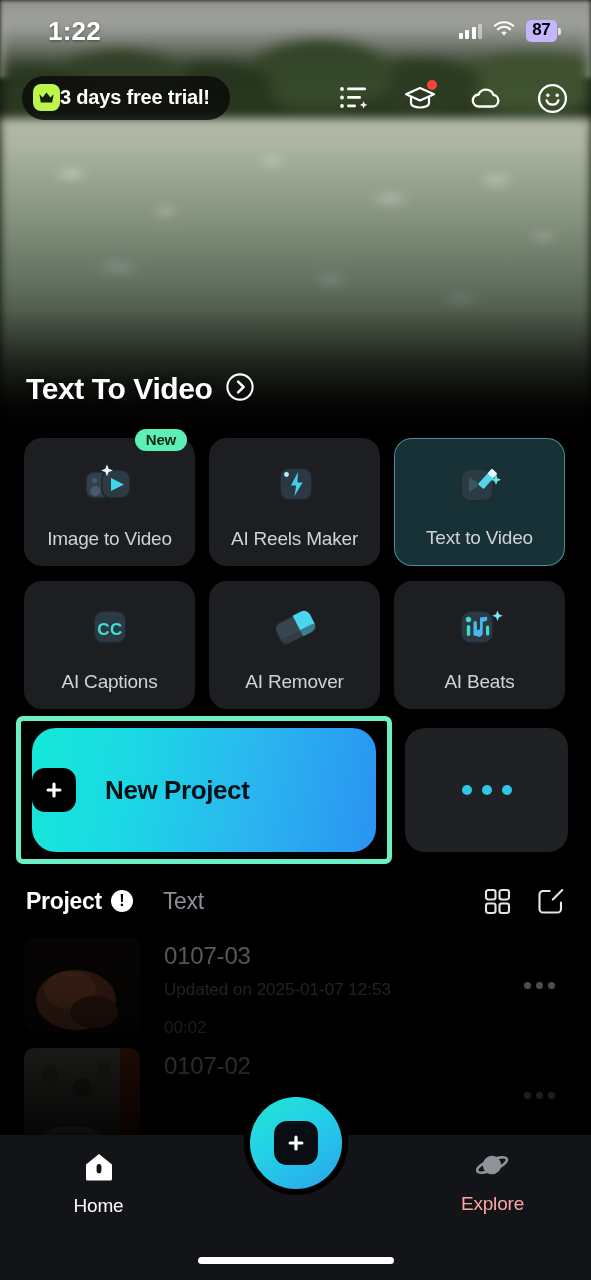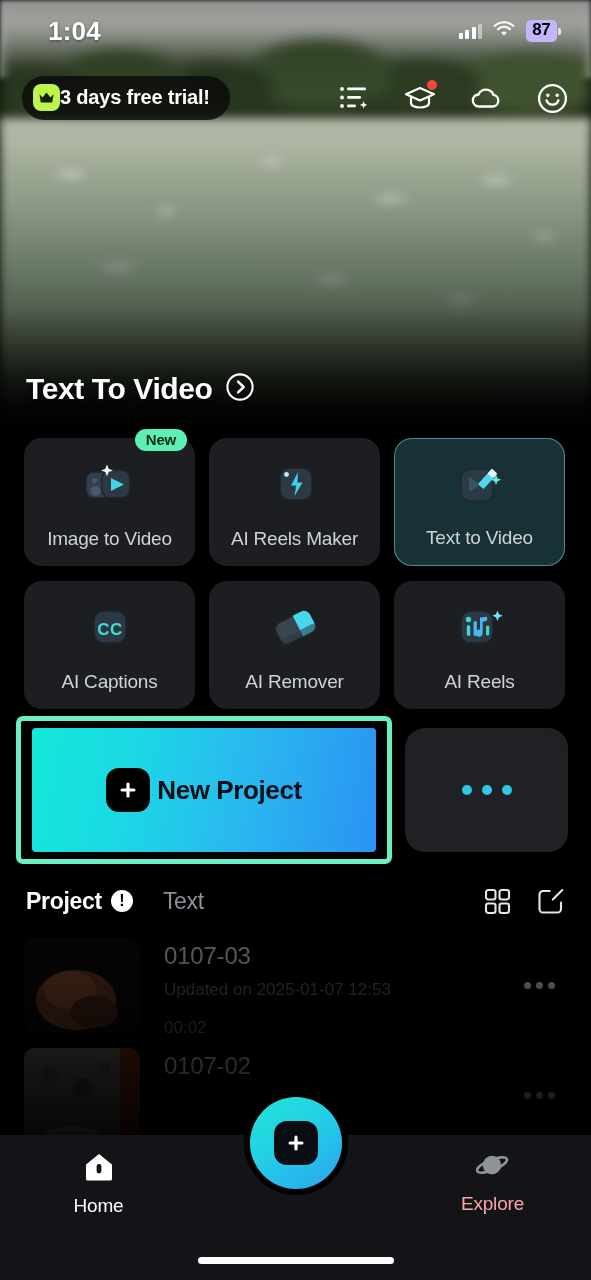--- a/index.html
+++ b/index.html
@@ -159,23 +159,23 @@
   
   #project-row {
     position:absolute; left:16px; top:716px; width:560px; height:152px; z-index:25;
   }
   #newproject-highlight {
     position:absolute; left:0; top:0; width:376px; height:148px;
     border:5px solid #6bf0c6; border-radius:7px; background:#000;
   }
   #newproject-button {
     position:absolute; left:16px; top:12px; width:344px; height:124px;
-    border-radius:4px;
+    border-radius:24px;
     background:linear-gradient(100deg,#14e8d8 0%,#1bd9e4 28%,#2ab7ef 62%,#2a93f2 100%);
-    display:flex; align-items:center; justify-content:center; gap:7px;
+    display:flex; align-items:center; gap:29px;
   }
   #newproject-button .plusbox {
     width:44px; height:44px; border-radius:13px; background:#000;
     display:flex; align-items:center; justify-content:center; flex:0 0 auto;
   }
   #newproject-button .plusbox::before,
   #newproject-button .plusbox::after {
     content:""; position:absolute; background:#fff; border-radius:2px;
   }
   #newproject-button .label {
@@ -266,21 +266,21 @@
 <body>
 
 <div id="hero">
   <div class="sky"></div>
   <div class="trees"></div>
   <div class="meadow"></div>
   <div class="vignette"></div>
 </div>
 
 <div id="statusbar">
-  <div class="clock">1:04</div>
+  <div class="clock">1:22</div>
   <div class="right">
     <div class="cellular">
       <i></i>
         <i></i>
         <i></i>
         <i></i>
     </div>
     <span>
       <svg width="22" height="17" viewBox="0 0 22 17">
         <path d="M11 14.6 L8.4 11.6 a4 4 0 0 1 5.2 0 Z" fill="#fff"></path>
@@ -426,21 +426,21 @@
       <svg width="60" height="54" viewBox="0 0 60 54">
         <rect x="11" y="10" width="32" height="32" rx="9.5" fill="#2c3944" stroke="#1a232a" stroke-width="1.5"></rect>
         <circle cx="18.5" cy="18.5" r="2.7" fill="#3ddbc8"></circle>
         <rect x="16.8" y="24" width="3.4" height="11" rx="1.7" fill="#3ddbc8"></rect>
         <rect x="23.5" y="20" width="3.4" height="15" rx="1.7" fill="#49b8f0"></rect>
         <rect x="36" y="24.5" width="3.2" height="10" rx="1.6" fill="#3ddbc8"></rect>
         <path d="M30 16.5 v12.2 a3.6 3.6 0 1 0 2.7 3.5 V21 l4.4-1.6 v-3.6 Z" fill="#49b8f0"></path>
         <path d="M47.5 9.5 l1.5 3.8 l3.8 1.5 l-3.8 1.5 l-1.5 3.8 l-1.5-3.8 l-3.8-1.5 l3.8-1.5 Z" fill="#79e6f2"></path>
       </svg>
     </span>
-    <span class="caption">AI Reels</span>
+    <span class="caption">AI Beats</span>
   </div>
 </div>
 
 <div id="project-row">
 
   <div id="newproject-highlight"></div>
 
   <div id="newproject-button">
     <span class="plusbox">
       <svg width="24" height="24" viewBox="0 0 24 24">

